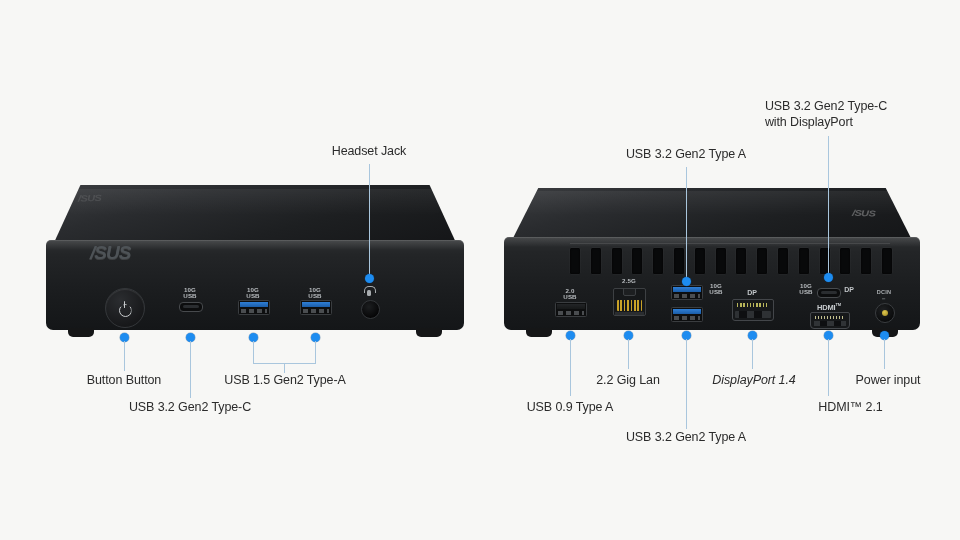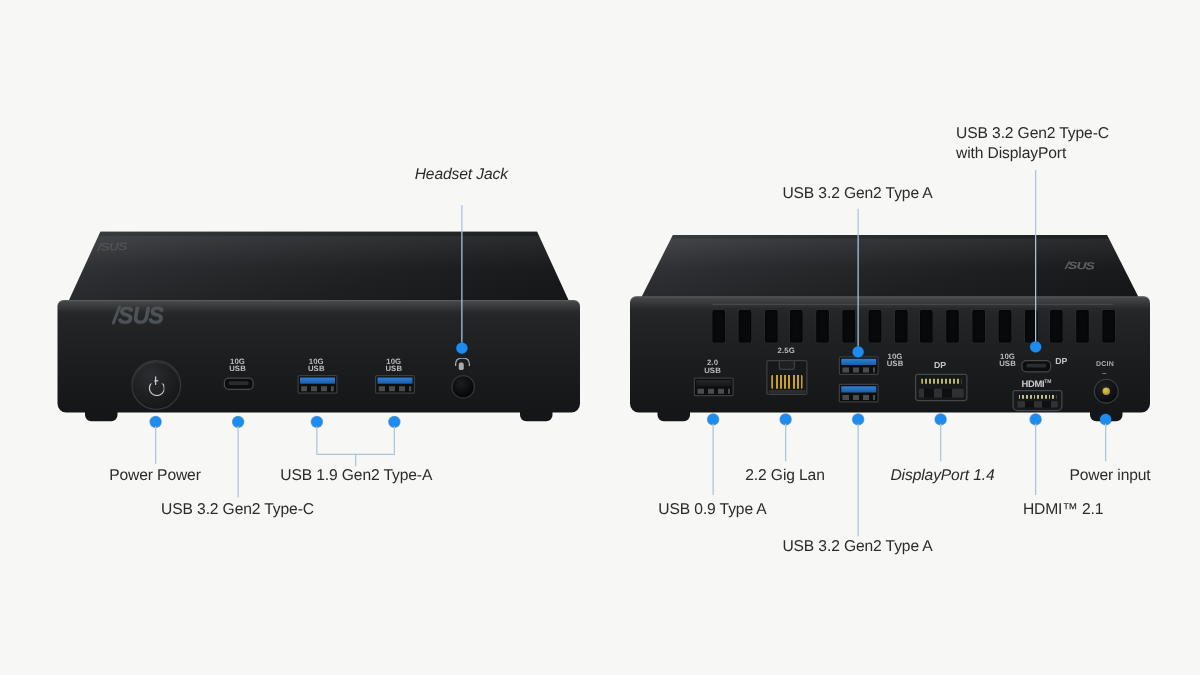--- a/index.html
+++ b/index.html
@@ -321,39 +321,39 @@
 USB</div>
     <div class="usba" style="left:300px;top:300px;">
       <div class="ins"></div>
       <div class="teeth"></div>
     </div>
 
     <div class="jack-icon" style="left:363px;top:285px;"></div>
     <div class="jack" style="left:361px;top:300px;"></div>
   </div>
 
-  <div class="callout-label center" style="left:369px;top:132px;font-style:italic;">Headset Jack</div>
+  <div class="callout-label center" style="left:369px;top:144px;">Headset Jack</div>
   <div class="lead v" style="left:369px;top:164px;height:112px;"></div>
   <div class="dot" style="left:365px;top:274px;"></div>
 
   <div class="dot" style="left:120px;top:333px;"></div>
   <div class="lead v" style="left:124px;top:341px;height:30px;"></div>
-  <div class="callout-label center" style="left:124px;top:373px;">Power Power</div>
+  <div class="callout-label center" style="left:124px;top:373px;">Button Button</div>
 
   <div class="dot" style="left:186px;top:333px;"></div>
   <div class="lead v" style="left:190px;top:341px;height:57px;"></div>
   <div class="callout-label center" style="left:190px;top:400px;">USB 3.2 Gen2 Type-C</div>
 
   <div class="dot" style="left:249px;top:333px;"></div>
   <div class="dot" style="left:311px;top:333px;"></div>
   <div class="lead v" style="left:253px;top:341px;height:22px;"></div>
   <div class="lead v" style="left:315px;top:341px;height:22px;"></div>
   <div class="lead h" style="left:253px;top:363px;width:63px;"></div>
   <div class="lead v" style="left:284px;top:363px;height:10px;"></div>
-  <div class="callout-label center" style="left:285px;top:373px;">USB 1.9 Gen2 Type-A</div>
+  <div class="callout-label center" style="left:285px;top:373px;">USB 1.5 Gen2 Type-A</div>
 
   <div class="unit">
 
     <div class="lid" style="left:510px;top:188px;width:404px;height:56px;
                 clip-path:polygon(7% 0%, 93% 0%, 100% 100%, 0% 100%);"></div>
     <div class="asus-lid rear" style="left:852px;top:207px;transform:rotate(1.5deg) scaleY(.75);">/SUS</div>
 
     <div class="face" style="left:504px;top:237px;width:416px;height:93px;">
       <div class="topglow"></div>
       <div class="foot" style="left:22px;"></div>

